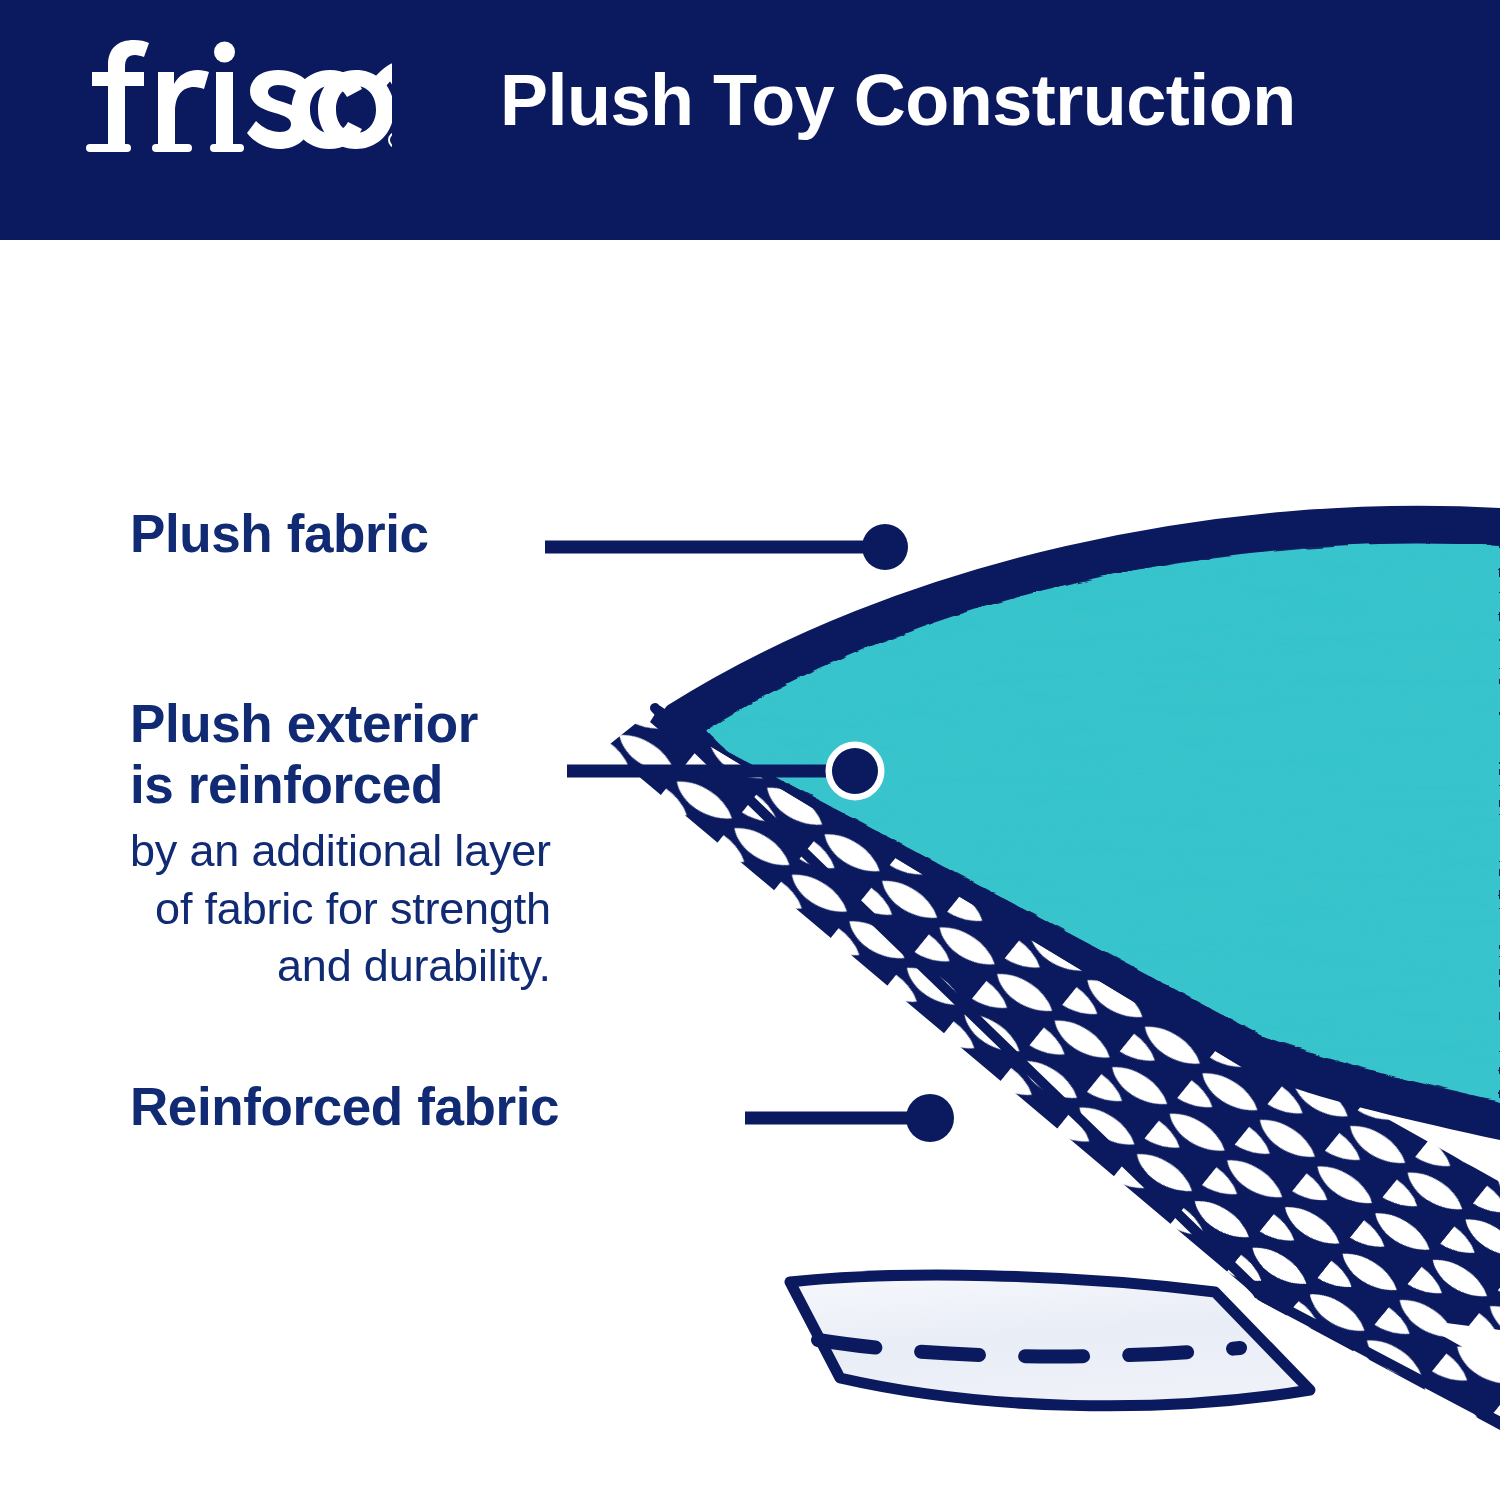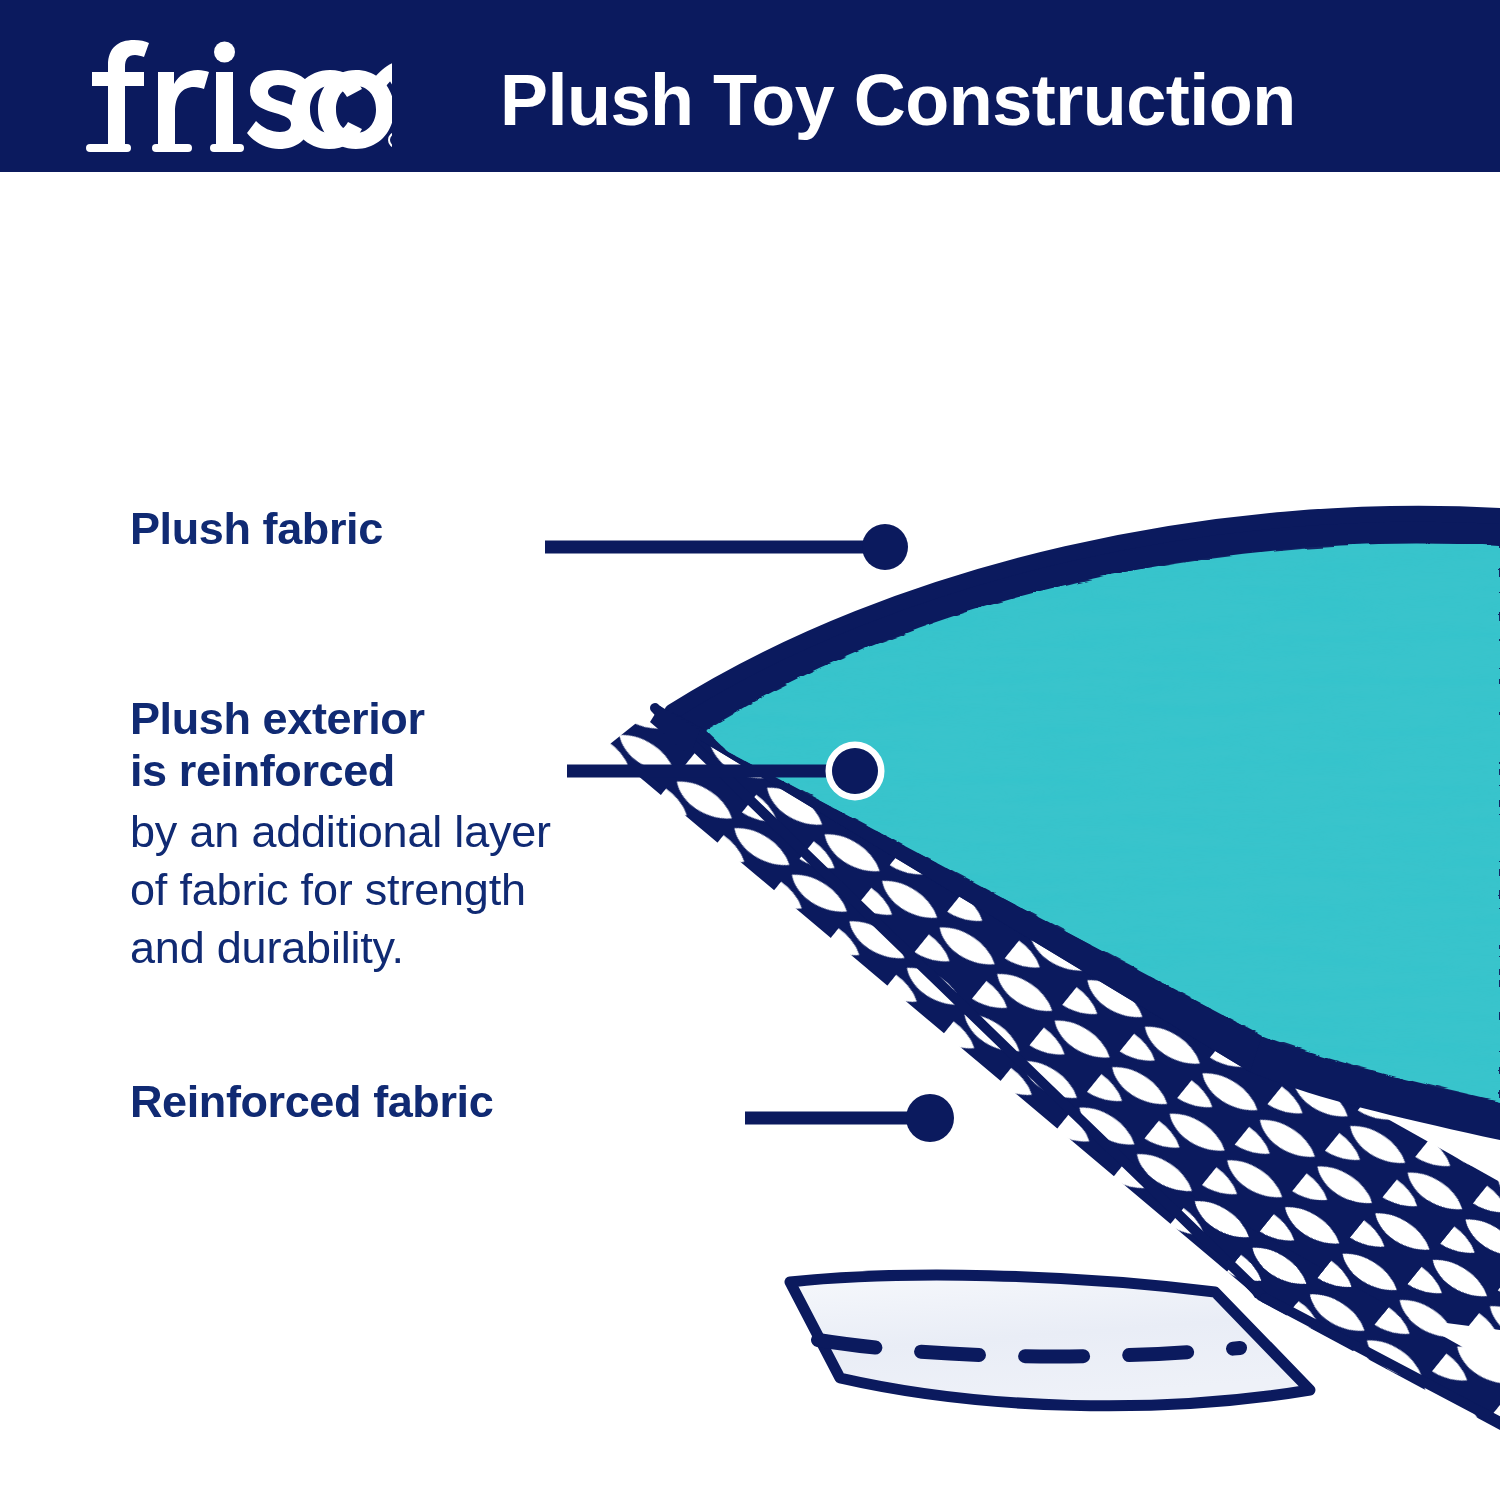--- a/index.html
+++ b/index.html
@@ -22,21 +22,21 @@
     background: #ffffff;
     overflow: hidden;
   }
 
   
   #header-bar {
     position: absolute;
     left: 0;
     top: 0;
     width: 1500px;
-    height: 172px;
+    height: 240px;
     background: #0b1a5e;
     display: flex;
     align-items: center;
     box-sizing: border-box;
   }
 
   #brand-logo {
     position: absolute;
     left: 72px;
     top: 36px;
@@ -67,33 +67,34 @@
     width: 1500px;
     height: 1300px;
   }
 
   
   .callout {
     position: absolute;
     color: #102a73;
   }
   .callout .head {
-    font-size: 45px;
+    font-size: 53px;
     font-weight: bold;
     line-height: 1.16;
     letter-spacing: -0.4px;
     white-space: pre-line;
   }
   .callout .body {
     font-size: 45px;
     font-weight: normal;
     line-height: 1.28;
     letter-spacing: -0.2px;
     white-space: pre-line;
     margin-top: 6px;
+    text-align: right;
   }
 
   #callout-plush-fabric { left: 130px; top: 503px; }
   #callout-plush-exterior { left: 130px; top: 648px; margin-top: 45px; }
   #callout-reinforced-seams { left: 130px; top: 1076px; }
 </style>
 </head>
 <body>
 
 <div id="page">

